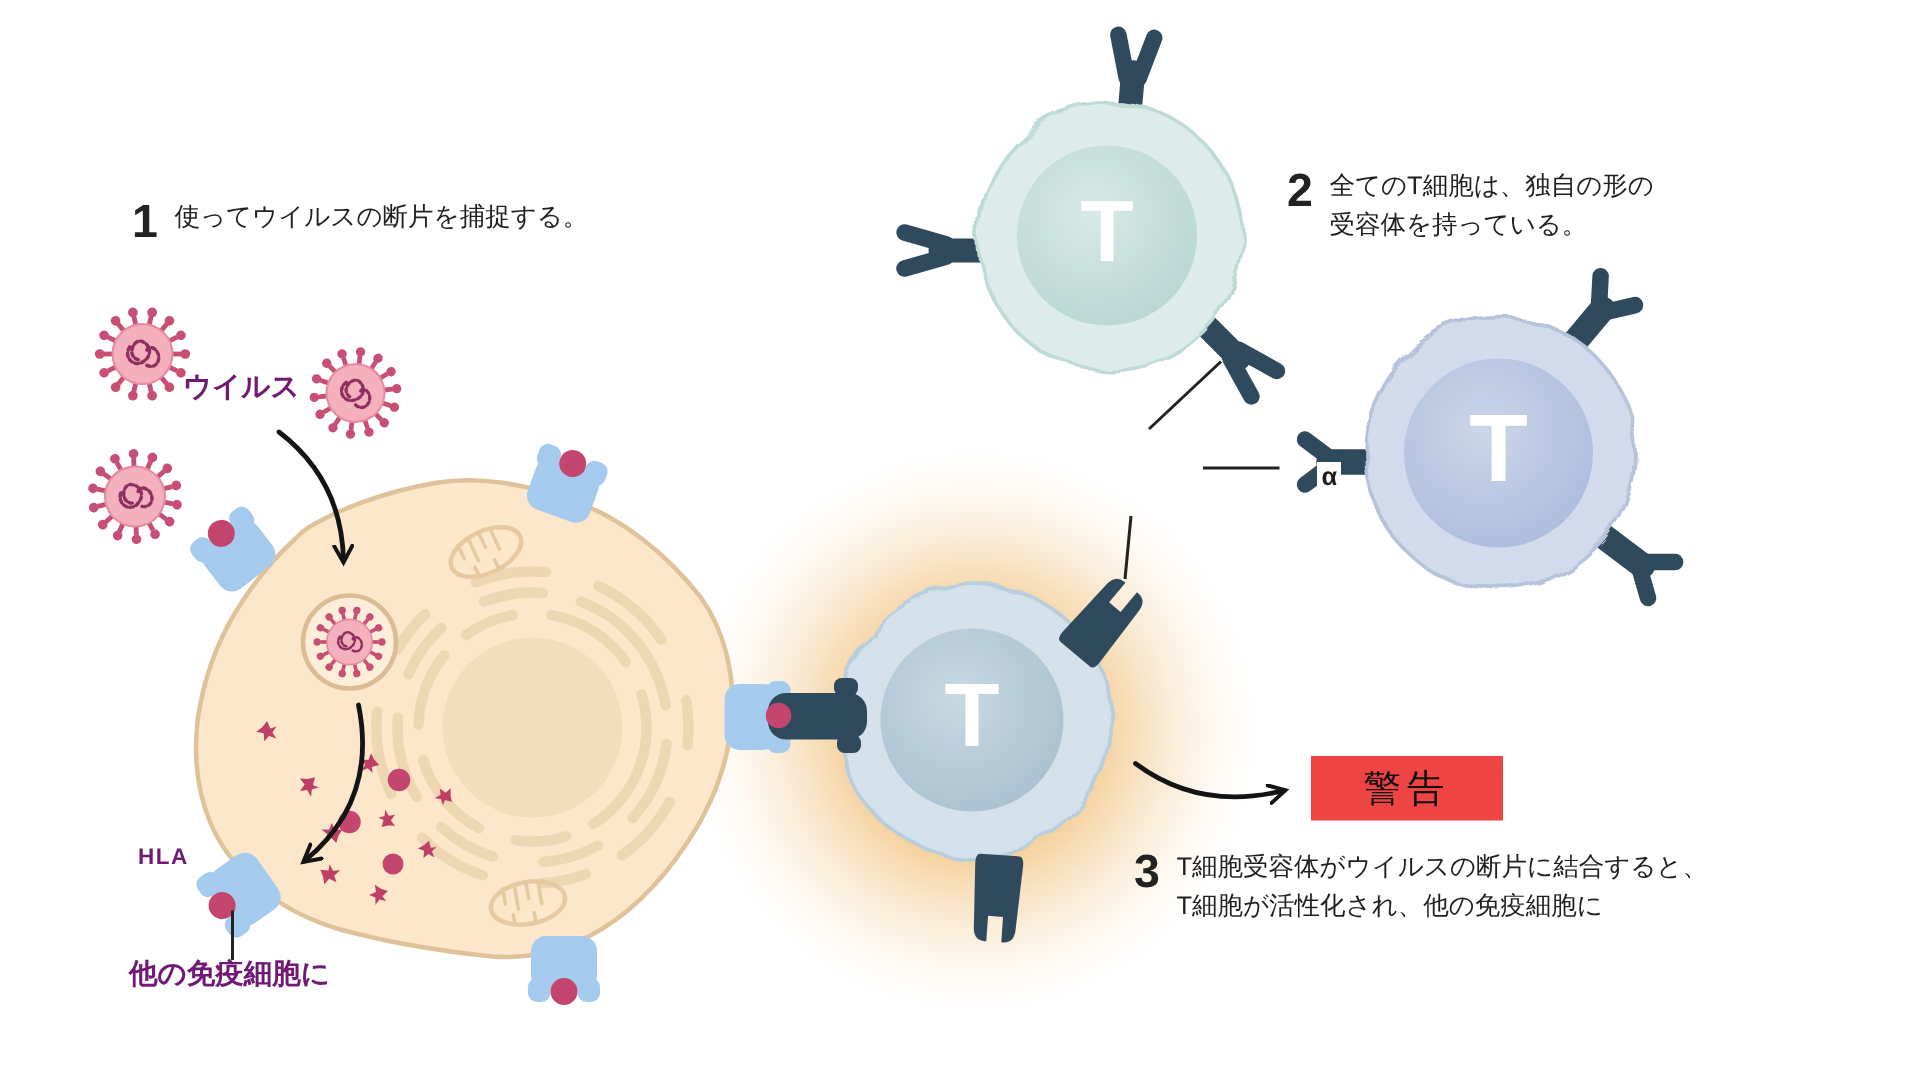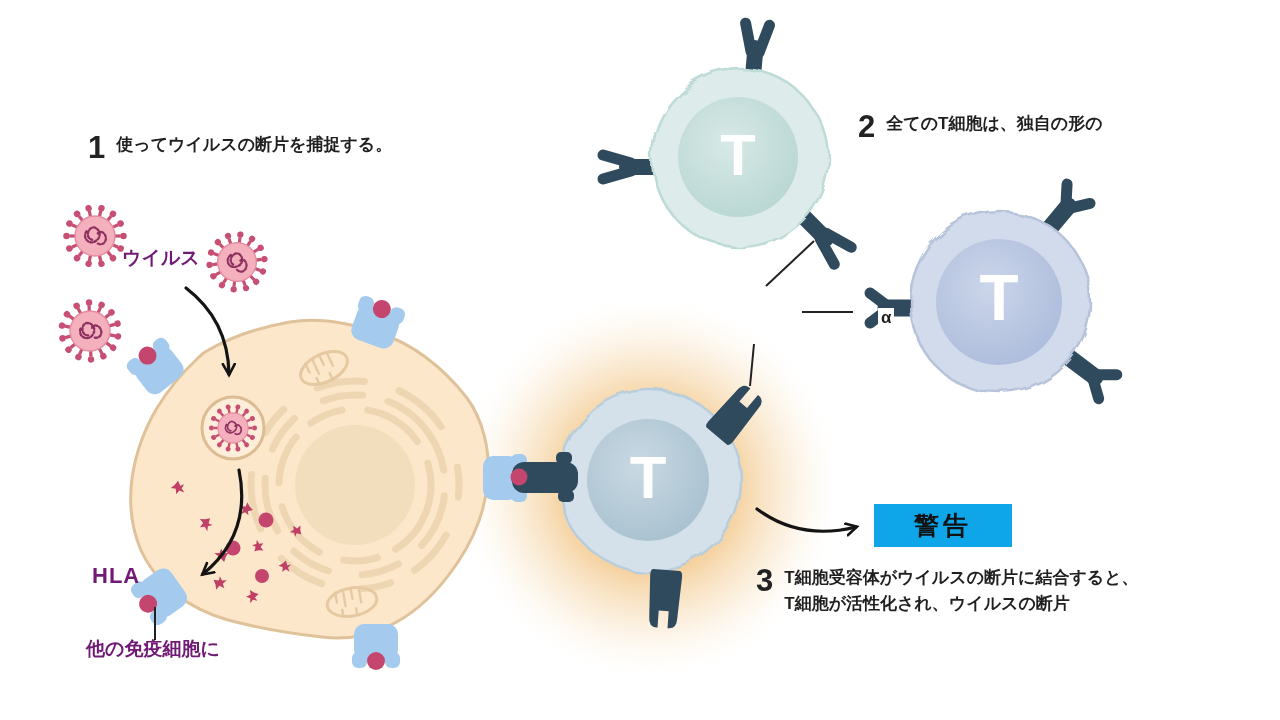--- a/index.html
+++ b/index.html
@@ -5,30 +5,30 @@
   html,body{margin:0;padding:0;background:#fff;}
   .canvas{
     position:relative;width:1280px;height:720px;background:#ffffff;overflow:hidden;
     font-family:"Liberation Sans","DejaVu Sans",sans-serif;color:#1c1c1c;
   }
   .art{position:absolute;left:0;top:0;z-index:0;}
   .ovl{position:absolute;z-index:2;}
   .title{left:61px;top:53px;font-size:30px;font-weight:800;letter-spacing:1px;color:#111;}
   .step{display:flex;align-items:flex-start;}
   .step-num{font-size:31px;font-weight:800;line-height:1.05;margin-right:11px;color:#222;}
-  .step-text{font-size:17px;line-height:1.5;font-weight:700;color:#1f1f1f;}
+  .step-text{font-size:17px;line-height:1.5;font-weight:400;color:#1f1f1f;}
   .lbl{font-weight:800;color:#701a75;}
   .lbl-virus{left:122px;top:245px;font-size:19px;}
-  .lbl-hla{left:92px;top:563px;font-size:22px;letter-spacing:1px;}
+  .lbl-hla{left:92px;top:563px;font-size:15px;letter-spacing:1px;}
   .lbl-frag{left:86px;top:636px;font-size:19px;}
   .lbl-tcr{left:700px;top:286px;width:96px;text-align:center;font-size:19px;line-height:1.35;}
   .lbl-alpha{left:878px;top:308px;font-size:17px;font-weight:600;background:#ffffff;padding:0 3px;}
-  .badge{left:874px;top:504px;width:138px;height:43px;background:#0ea5e9;
+  .badge{left:874px;top:504px;width:128px;height:43px;background:#ef4444;
          display:flex;align-items:center;justify-content:center;
-         font-size:25px;font-weight:700;letter-spacing:4px;color:#111;}
+         font-size:25px;font-weight:400;letter-spacing:4px;color:#111;}
   .tletter{transform:translate(-50%,-54%);color:#ffffff;font-weight:800;line-height:1;}
   .t-teal{left:738px;top:157px;font-size:58px;}
   .t-blue{left:999px;top:301px;font-size:64px;}
   .t-glow{left:648px;top:480px;font-size:60px;}
 </style>
 </head>
 <body>
 
 <div class="canvas">
 
@@ -207,28 +207,29 @@
   <div class="step-num">1</div>
   <div class="step-text">
     <div>使ってウイルスの断片を捕捉する。</div>
   </div>
 </div>
 
 <div class="ovl step" style="left:858px;top:111px">
   <div class="step-num">2</div>
   <div class="step-text">
     <div>全てのT細胞は、独自の形の</div>
+    <div>受容体を持っている。</div>
   </div>
 </div>
 
 <div class="ovl step" style="left:756px;top:565px">
   <div class="step-num">3</div>
   <div class="step-text">
     <div>T細胞受容体がウイルスの断片に結合すると、</div>
-    <div>T細胞が活性化され、ウイルスの断片</div>
+    <div>T細胞が活性化され、他の免疫細胞に</div>
   </div>
 </div>
 
 <div class="ovl lbl lbl-virus">ウイルス</div>
 <div class="ovl lbl lbl-hla">HLA</div>
 <div class="ovl lbl lbl-frag">他の免疫細胞に</div>
 
 
 <div class="ovl lbl-alpha">α</div>
 

